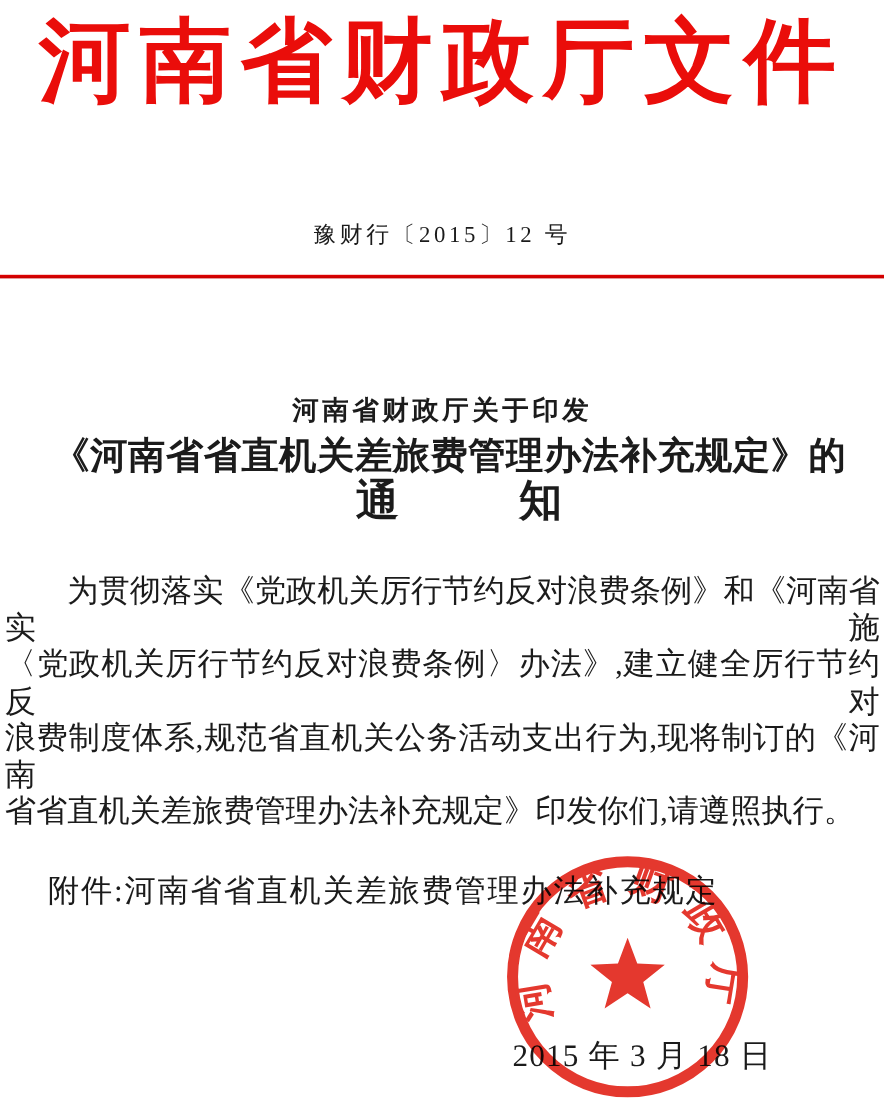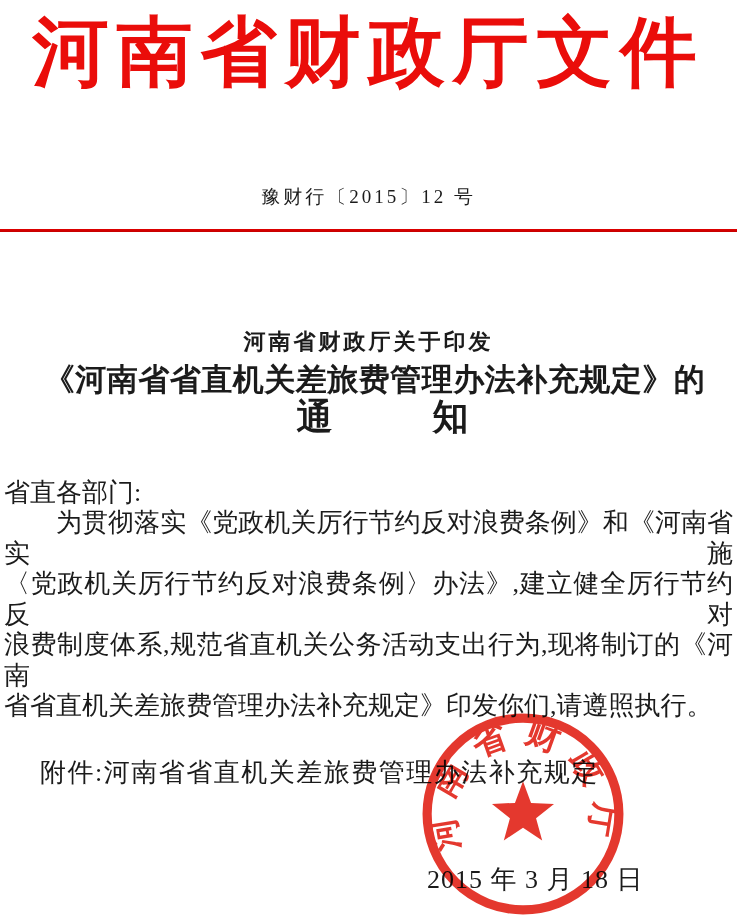--- a/index.html
+++ b/index.html
@@ -109,21 +109,20 @@
 
   <div class="title-block">
     <div class="title-line1">河南省财政厅关于印发</div>
     <div class="title-line2">《河南省省直机关差旅费管理办法补充规定》的</div>
     <div class="title-line3">
       <span>通</span><span class="title-gap"></span><span>知</span>
     </div>
   </div>
 
   <div class="body-block">
-    <div class="salutation">省直各部门:</div>
     <div class="para-line indent justify">为贯彻落实《党政机关厉行节约反对浪费条例》和《河南省实施</div>
     <div class="para-line justify">〈党政机关厉行节约反对浪费条例〉办法》,建立健全厉行节约反对</div>
     <div class="para-line justify">浪费制度体系,规范省直机关公务活动支出行为,现将制订的《河南</div>
     <div class="para-line">省省直机关差旅费管理办法补充规定》印发你们,请遵照执行。</div>
     <div class="attachment">附件:河南省省直机关差旅费管理办法补充规定</div>
   </div>
 
   <div class="issue-date">2015 年 3 月 18 日</div>
 
   <svg class="seal" viewBox="0 0 200 200" xmlns="http://www.w3.org/2000/svg" xmlns:xlink="http://www.w3.org/1999/xlink">

